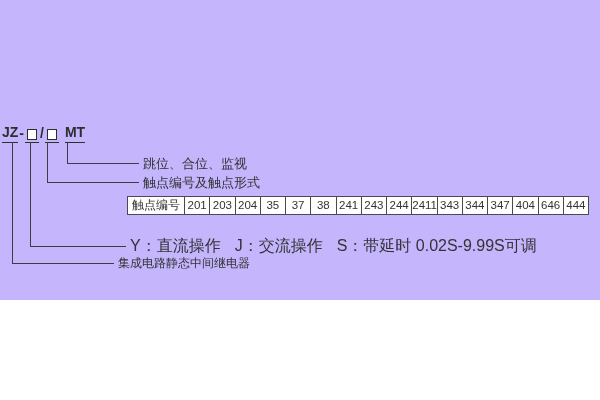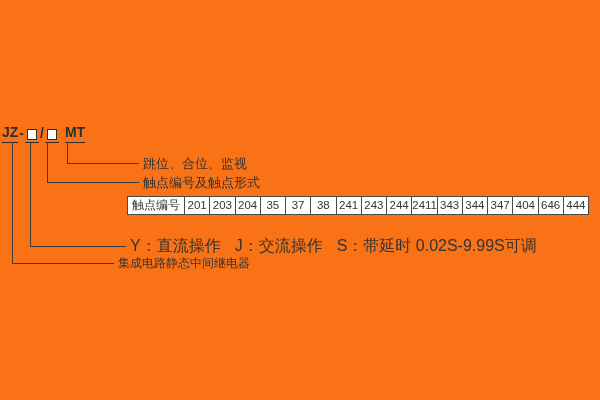--- a/index.html
+++ b/index.html
@@ -3,22 +3,22 @@
 <meta charset="utf-8">
 <style>
   html, body {
     margin: 0;
     padding: 0;
     background: #ffffff;
   }
   .stage {
     position: relative;
     width: 600px;
-    height: 400px;
-    background: #f97316;
+    height: 300px;
+    background: #c4b5fd;
     overflow: hidden;
     font-family: "Liberation Sans", "DejaVu Sans", sans-serif;
     color: #333333;
   }
 
   
   .model-header {
     position: absolute;
     left: 2px;
     top: 125px;

